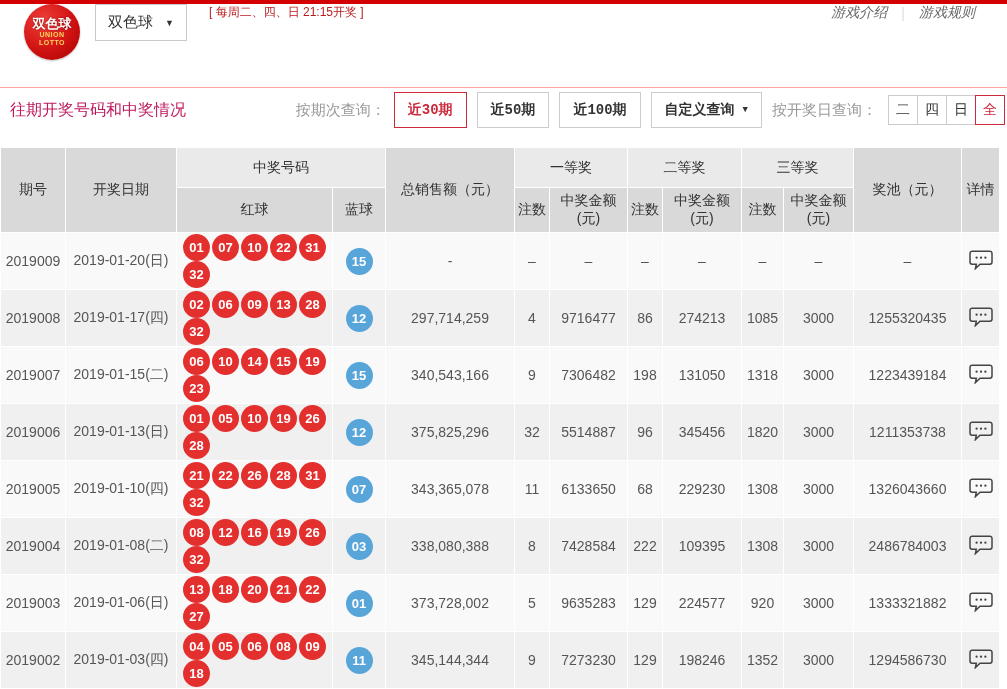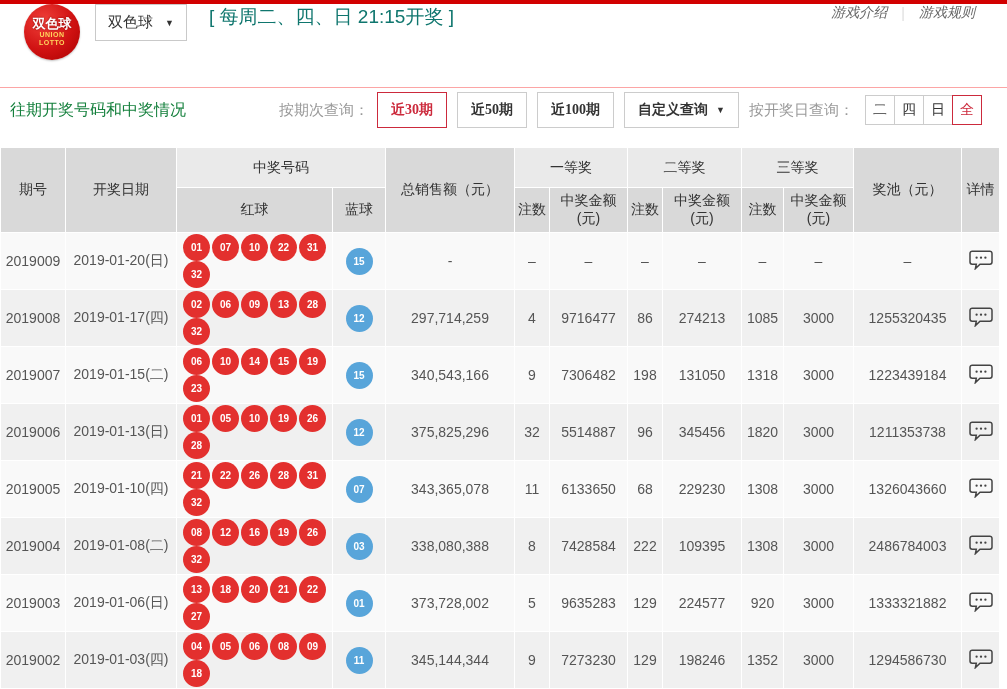--- a/index.html
+++ b/index.html
@@ -14,50 +14,50 @@
   .logo{width:56px;height:56px;border-radius:50%;margin-left:24px;flex:none;
     background:radial-gradient(circle at 35% 30%, #f0403a 0%, #d01212 55%, #a80000 100%);
     display:flex;flex-direction:column;align-items:center;justify-content:center;
     box-shadow:0 1px 2px rgba(0,0,0,.25);}
   .logo-cn{color:#fff;font-weight:bold;font-size:13px;text-shadow:0 0 2px #7a0000;line-height:14px;}
   .logo-en{color:#ffd65c;font-weight:bold;font-size:7px;letter-spacing:.5px;line-height:8px;white-space:pre-line;text-align:center;}
   .game-select{margin-left:15px;width:66px;border:1px solid #c9c9c9;background:#fff;
     padding:8px 12px;display:flex;align-items:center;justify-content:space-between;
     font-size:15px;color:#333;cursor:pointer;}
   .game-select .caret{font-size:9px;color:#333;}
-  .schedule{margin-left:22px;font-size:19px;color:#0f766e;}
+  .schedule{margin-left:22px;font-size:12px;color:#b91c1c;}
   .header-links{margin-left:auto;margin-right:18px;display:flex;align-items:center;font-size:14px;color:#666;}
   .header-links .hlink{cursor:pointer;padding:0 14px;font-style:italic;}
   .header-links .sep{color:#ddd;}
   
   .filterbar{height:44px;display:flex;align-items:center;padding-left:10px;}
-  .filter-title{font-size:16px;color:#15803d;}
-  .filter-controls{margin-left:auto;display:flex;align-items:center;margin-right:25px;}
+  .filter-title{font-size:16px;color:#be185d;}
+  .filter-controls{margin-left:auto;display:flex;align-items:center;margin-right:2px;}
   .filter-label{font-size:15px;color:#999;margin-right:8px;}
   .pbtn{border:1px solid #ccc;background:#fff;font-weight:bold;font-size:14px;color:#333;
     padding:8px 13px;margin-right:10px;cursor:pointer;display:flex;align-items:center;
-    font-family:Liberation Serif, serif;}
+    font-family:Liberation Mono, monospace;}
   .pbtn.active{border-color:var(--accent_red);color:var(--accent_red);}
   .pbtn .caret{font-size:9px;margin-left:8px;color:#333;}
   .day-group{display:flex;margin-left:4px;}
   .dbtn{width:30px;height:30px;border:1px solid #ccc;margin-left:-1px;background:#fff;
     display:flex;align-items:center;justify-content:center;font-size:14px;color:#333;cursor:pointer;
     font-family:inherit;padding:0;}
   .dbtn.active{border-color:var(--accent_red);color:var(--accent_red);position:relative;z-index:1;}
   
   table{border-collapse:separate;border-spacing:1px;width:1000px;table-layout:fixed;
     margin-top:15px;font-size:14px;color:#555;}
   thead td{background:var(--header_cell);color:#333;text-align:center;font-weight:normal;margin-left:34px;}
   thead tr.h1 td{height:37px;}
   thead tr.h2 td{height:42px;}
   thead td.group{background:var(--header_group_cell);}
   tbody td{height:37px;text-align:center;background:var(--row_odd);}
   tbody tr.even td{background:var(--row_even);}
   .ball{display:inline-flex;width:27px;height:27px;border-radius:50%;align-items:center;
-    justify-content:center;color:#fff;font-weight:bold;font-size:10px;margin:0 1px;vertical-align:middle;}
+    justify-content:center;color:#fff;font-weight:bold;font-size:13px;margin:0 1px;vertical-align:middle;}
   .ball.red{background:var(--red_ball);}
   .ball.blue{background:var(--blue_ball);}
   .c-red{text-align:left;padding-left:5px;}
   .c-detail{cursor:pointer;}
   .bubble{display:inline-flex;}
 </style>
 </head>
 <body>
 
 <div class="topbar"></div>

